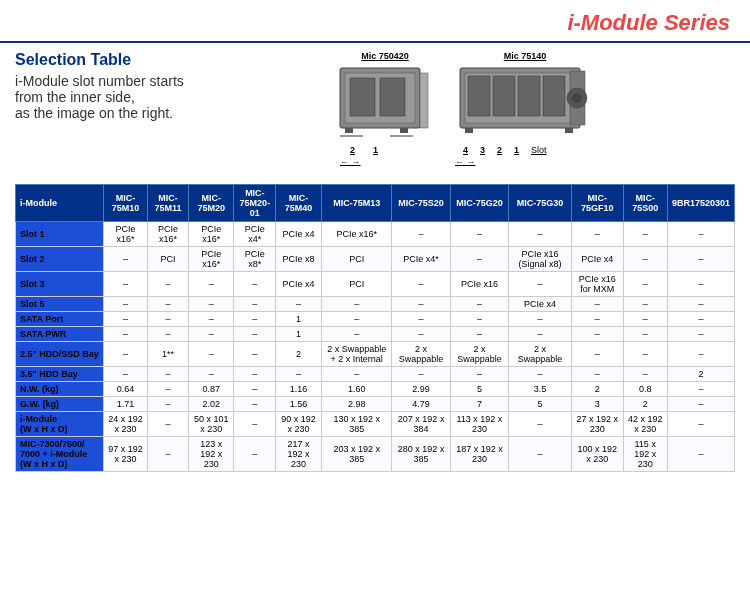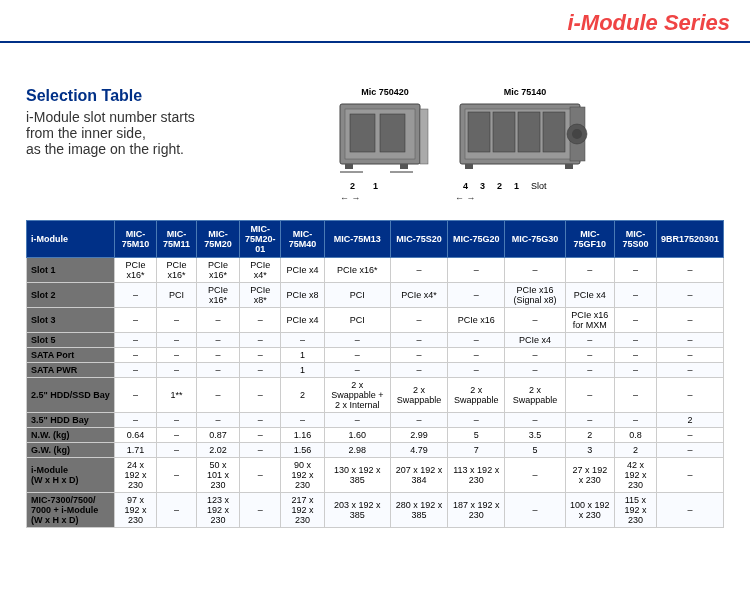--- a/index.html
+++ b/index.html
@@ -14,22 +14,21 @@
     .header {
       text-align: right;
       padding: 10px 20px 5px 0;
       font-size: 22px;
       font-weight: bold;
       color: #ef4444;
       font-style: italic;
       border-bottom: 2px solid #003087;
     }
     .content {
-      padding: 8px 26px;
-      margin-top: 36px;
+      padding: 8px 15px;
     }
     .section-title {
       font-size: 16px;
       font-weight: bold;
       color: #003087;
       margin-bottom: 4px;
     }
     .subtitle {
       font-size: 14px;
       color: #333;
@@ -44,20 +43,21 @@
       flex: 0 0 180px;
     }
     .images-area {
       flex: 1;
       display: flex;
       justify-content: center;
       align-items: flex-end;
       gap: 20px;
       padding-bottom: 10px;
       position: relative;
+      text-decoration: underline;
     }
     .mic-label {
       font-size: 9px;
       font-weight: bold;
       text-align: center;
       margin-bottom: 2px;
     }
     table {
       width: 100%;
       border-collapse: collapse;
@@ -78,21 +78,21 @@
     td {
       border: 1px solid #ccc;
       padding: 2px 4px;
       text-align: center;
       vertical-align: middle;
       font-size: 9px;
     }
     td.row-header {
       text-align: left;
       font-weight: bold;
-      background: #737373;
+      background: #1d4ed8;
       white-space: nowrap;
     }
     tr:nth-child(even) td:not(.row-header) {
       background: #f9fbff;
     }
     tr:nth-child(odd) td:not(.row-header) {
       background: #fff;
     }
     
     .device-draw {

